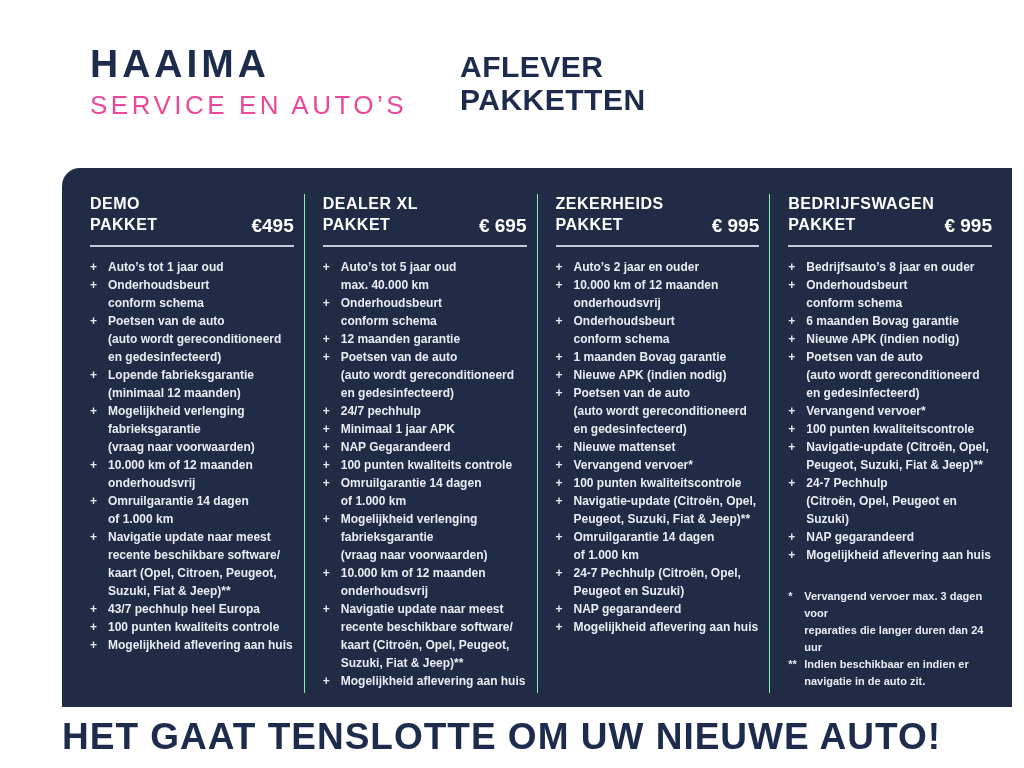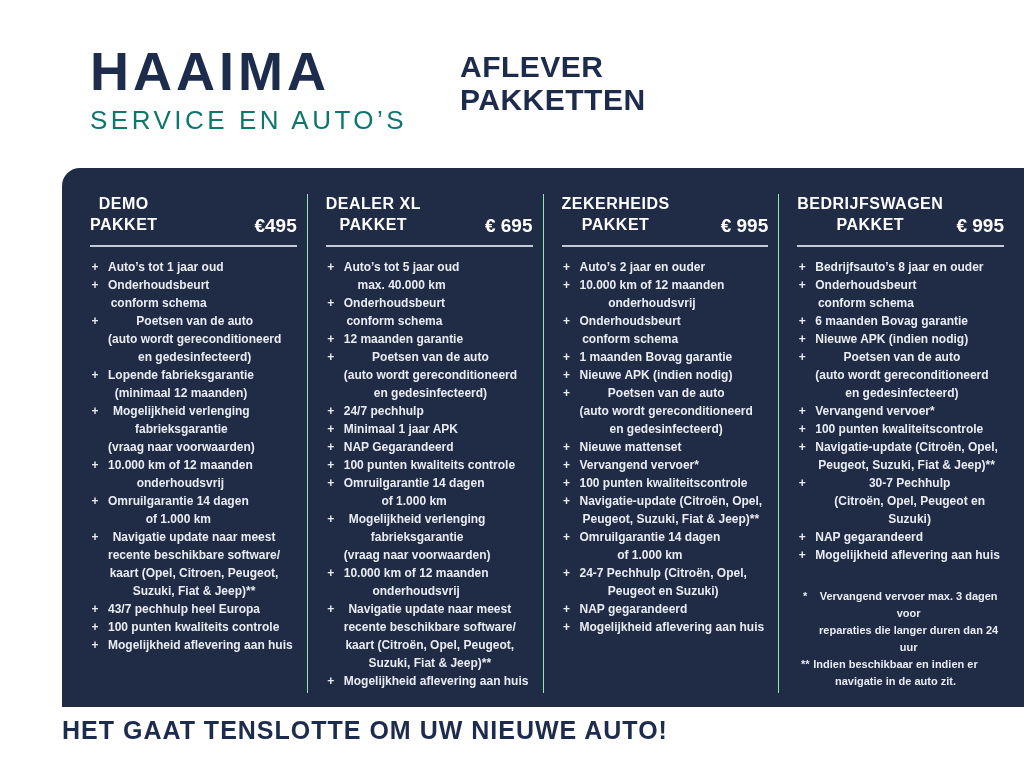--- a/index.html
+++ b/index.html
@@ -3,32 +3,32 @@
 <meta charset="utf-8">
 <style>
   html,body { margin:0; padding:0; }
   body {
     width:1024px; height:768px; position:relative; overflow:hidden;
     background:#ffffff;
     font-family:"Liberation Sans", sans-serif;
   }
   
   .logo-block { position:absolute; left:90px; top:44px; color:#1d2b4c; }
-  .logo-name { font-size:54px; font-weight:800; letter-spacing:4px; line-height:1; }
-  .logo-sub  { font-size:26px; font-weight:400; letter-spacing:3.5px; margin-top:7px; color:#0f766e; }
+  .logo-name { font-size:39px; font-weight:800; letter-spacing:4px; line-height:1; }
+  .logo-sub  { font-size:26px; font-weight:400; letter-spacing:3.5px; margin-top:7px; color:#ec4899; }
   .title-block {
     position:absolute; left:460px; top:50px; color:#1d2b4c;
     font-size:30px; font-weight:800; line-height:1.1; letter-spacing:0.5px;
     white-space:pre-line;
   }
   
   .panel {
-    position:absolute; left:62px; top:168px; right:0; height:539px;
+    position:absolute; left:62px; top:168px; right:12px; height:539px;
     background:#202b46; border-radius:18px 0 0 0;
-    box-sizing:border-box; padding:26px 10px 14px 28px;text-align:center;
+    box-sizing:border-box; padding:26px 10px 14px 28px;
   }
   .cols { display:flex; height:100%; }
   .col { flex:1 1 0; box-sizing:border-box; min-width:0; padding:0 10px 0 18px; }
   .col:first-child { padding-left:0; }
   .col + .col { border-left:1px solid #86efac; }
 
   .col-head { display:flex; justify-content:space-between; align-items:flex-end; color:#ffffff; }
   .pkg-name {
     margin:0; font-size:16px; font-weight:800; letter-spacing:0.5px;
     line-height:1.3; white-space:pre-line;
@@ -42,21 +42,21 @@
   .marker { flex:0 0 10px; margin-right:8px; font-weight:700; }
   .txt { white-space:pre-line; }
 
   .footnotes { margin-top:24px; color:#e9ecf2; font-size:11px; font-weight:600; line-height:17px; }
   .footnote { display:flex; }
   .fn-marker { flex:0 0 16px; font-weight:700; }
 
   
   .tagline {
     position:absolute; left:62px; top:716px; color:#1d2b4c;
-    font-size:25px; font-weight:800; letter-spacing:1px; white-space:nowrap;
+    font-size:37px; font-weight:800; letter-spacing:1px; white-space:nowrap;
   }
 </style>
 </head>
 <body>
 
 <header>
   <div class="logo-block">
     <div class="logo-name">HAAIMA</div>
     <div class="logo-sub">SERVICE EN AUTO’S</div>
   </div>
@@ -320,21 +320,21 @@
             <span class="marker">+</span>
             <span class="txt">100 punten kwaliteitscontrole</span>
           </li>
         <li class="item">
             <span class="marker">+</span>
             <span class="txt">Navigatie-update (Citroën, Opel,
 Peugeot, Suzuki, Fiat &amp; Jeep)**</span>
           </li>
         <li class="item">
             <span class="marker">+</span>
-            <span class="txt">30-7 Pechhulp
+            <span class="txt">24-7 Pechhulp
 (Citroën, Opel, Peugeot en Suzuki)</span>
           </li>
         <li class="item">
             <span class="marker">+</span>
             <span class="txt">NAP gegarandeerd</span>
           </li>
         <li class="item">
             <span class="marker">+</span>
             <span class="txt">Mogelijkheid aflevering aan huis</span>
           </li>

